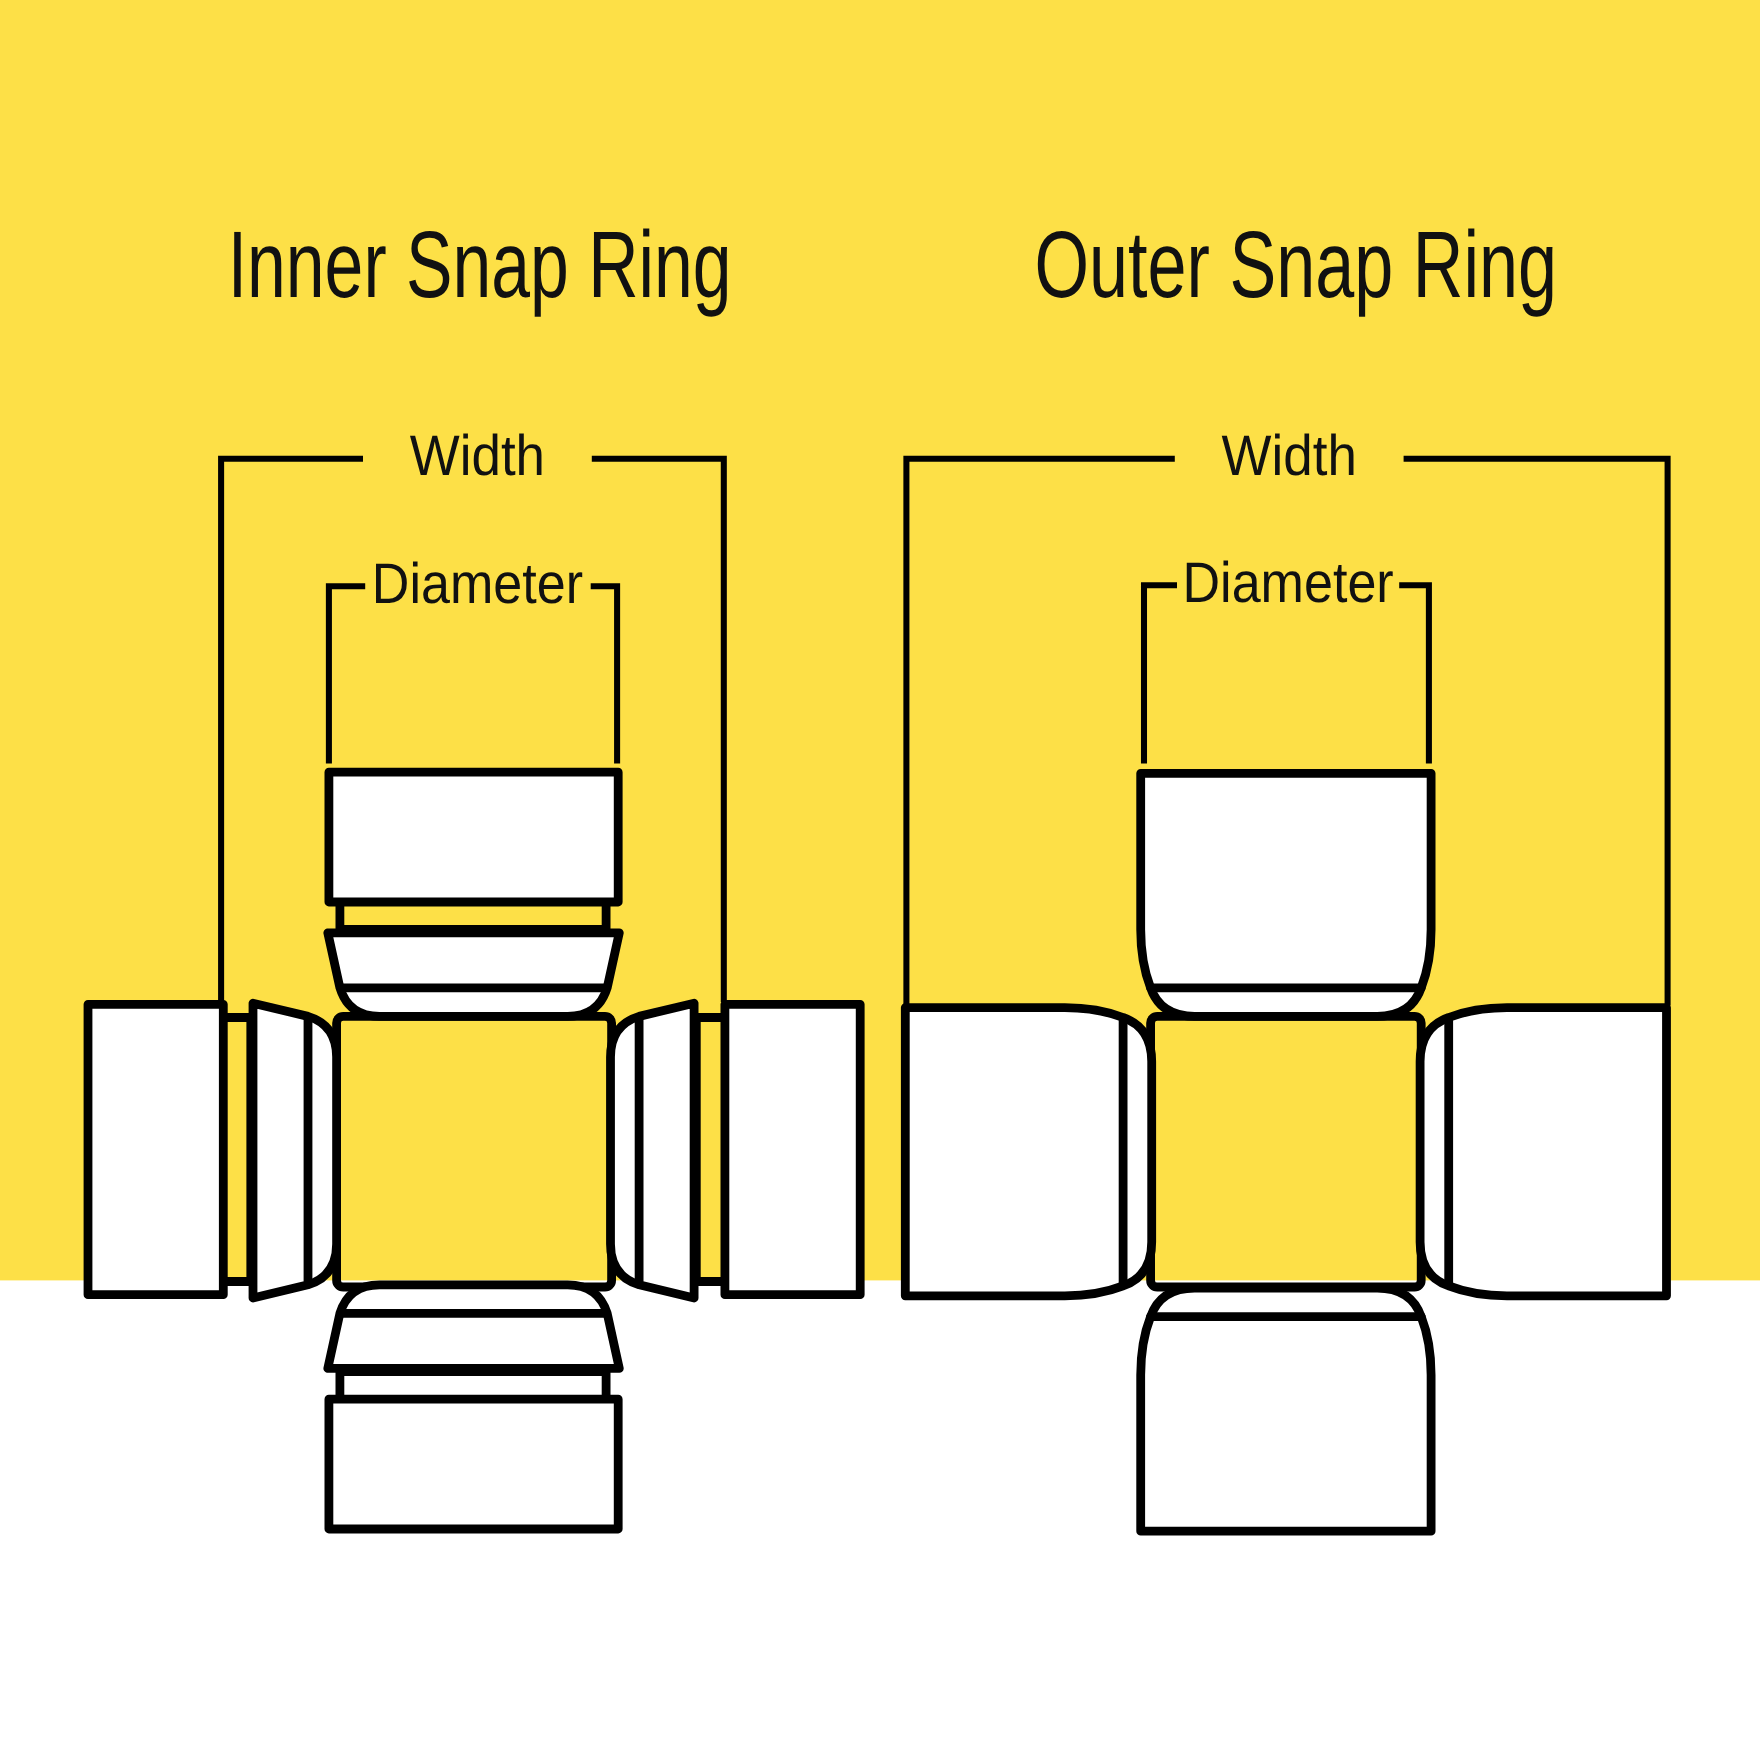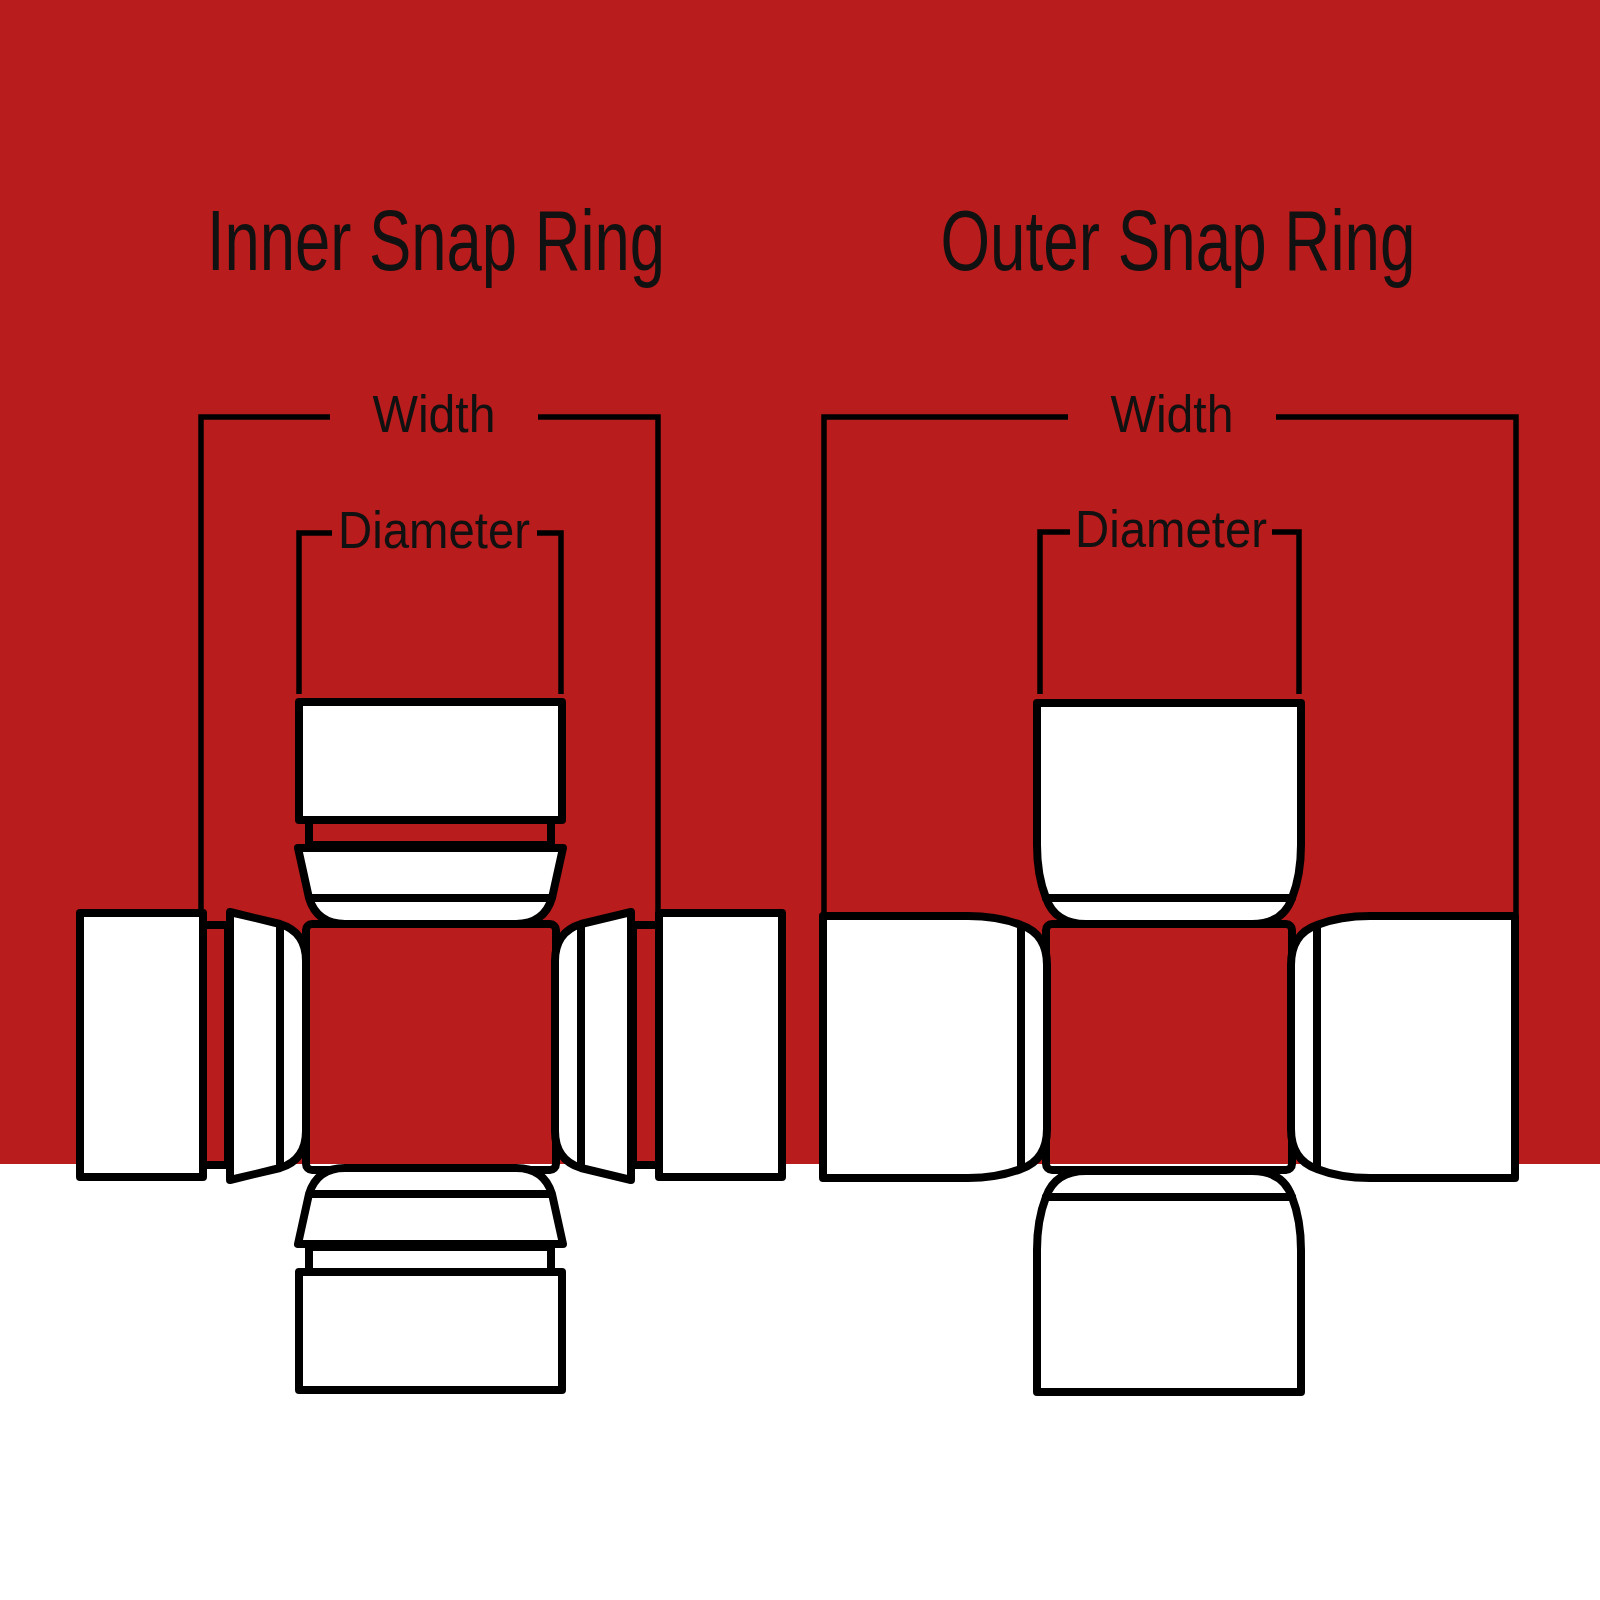--- a/index.html
+++ b/index.html
@@ -8,21 +8,21 @@
     background: #ffffff;
     width: 1600px;
     height: 1600px;
     overflow: hidden;
     font-family: "Liberation Sans", sans-serif;
   }
   .stage {
     position: relative;
     width: 1600px;
     height: 1164px;
-    background: #b91c1c;
+    background: #fde047;
   }
   svg { display: block; }
   .outline {
     fill: none;
     stroke: #000000;
     stroke-width: 8;
     stroke-linejoin: round;
     stroke-linecap: round;
   }
   .outline-filled {

